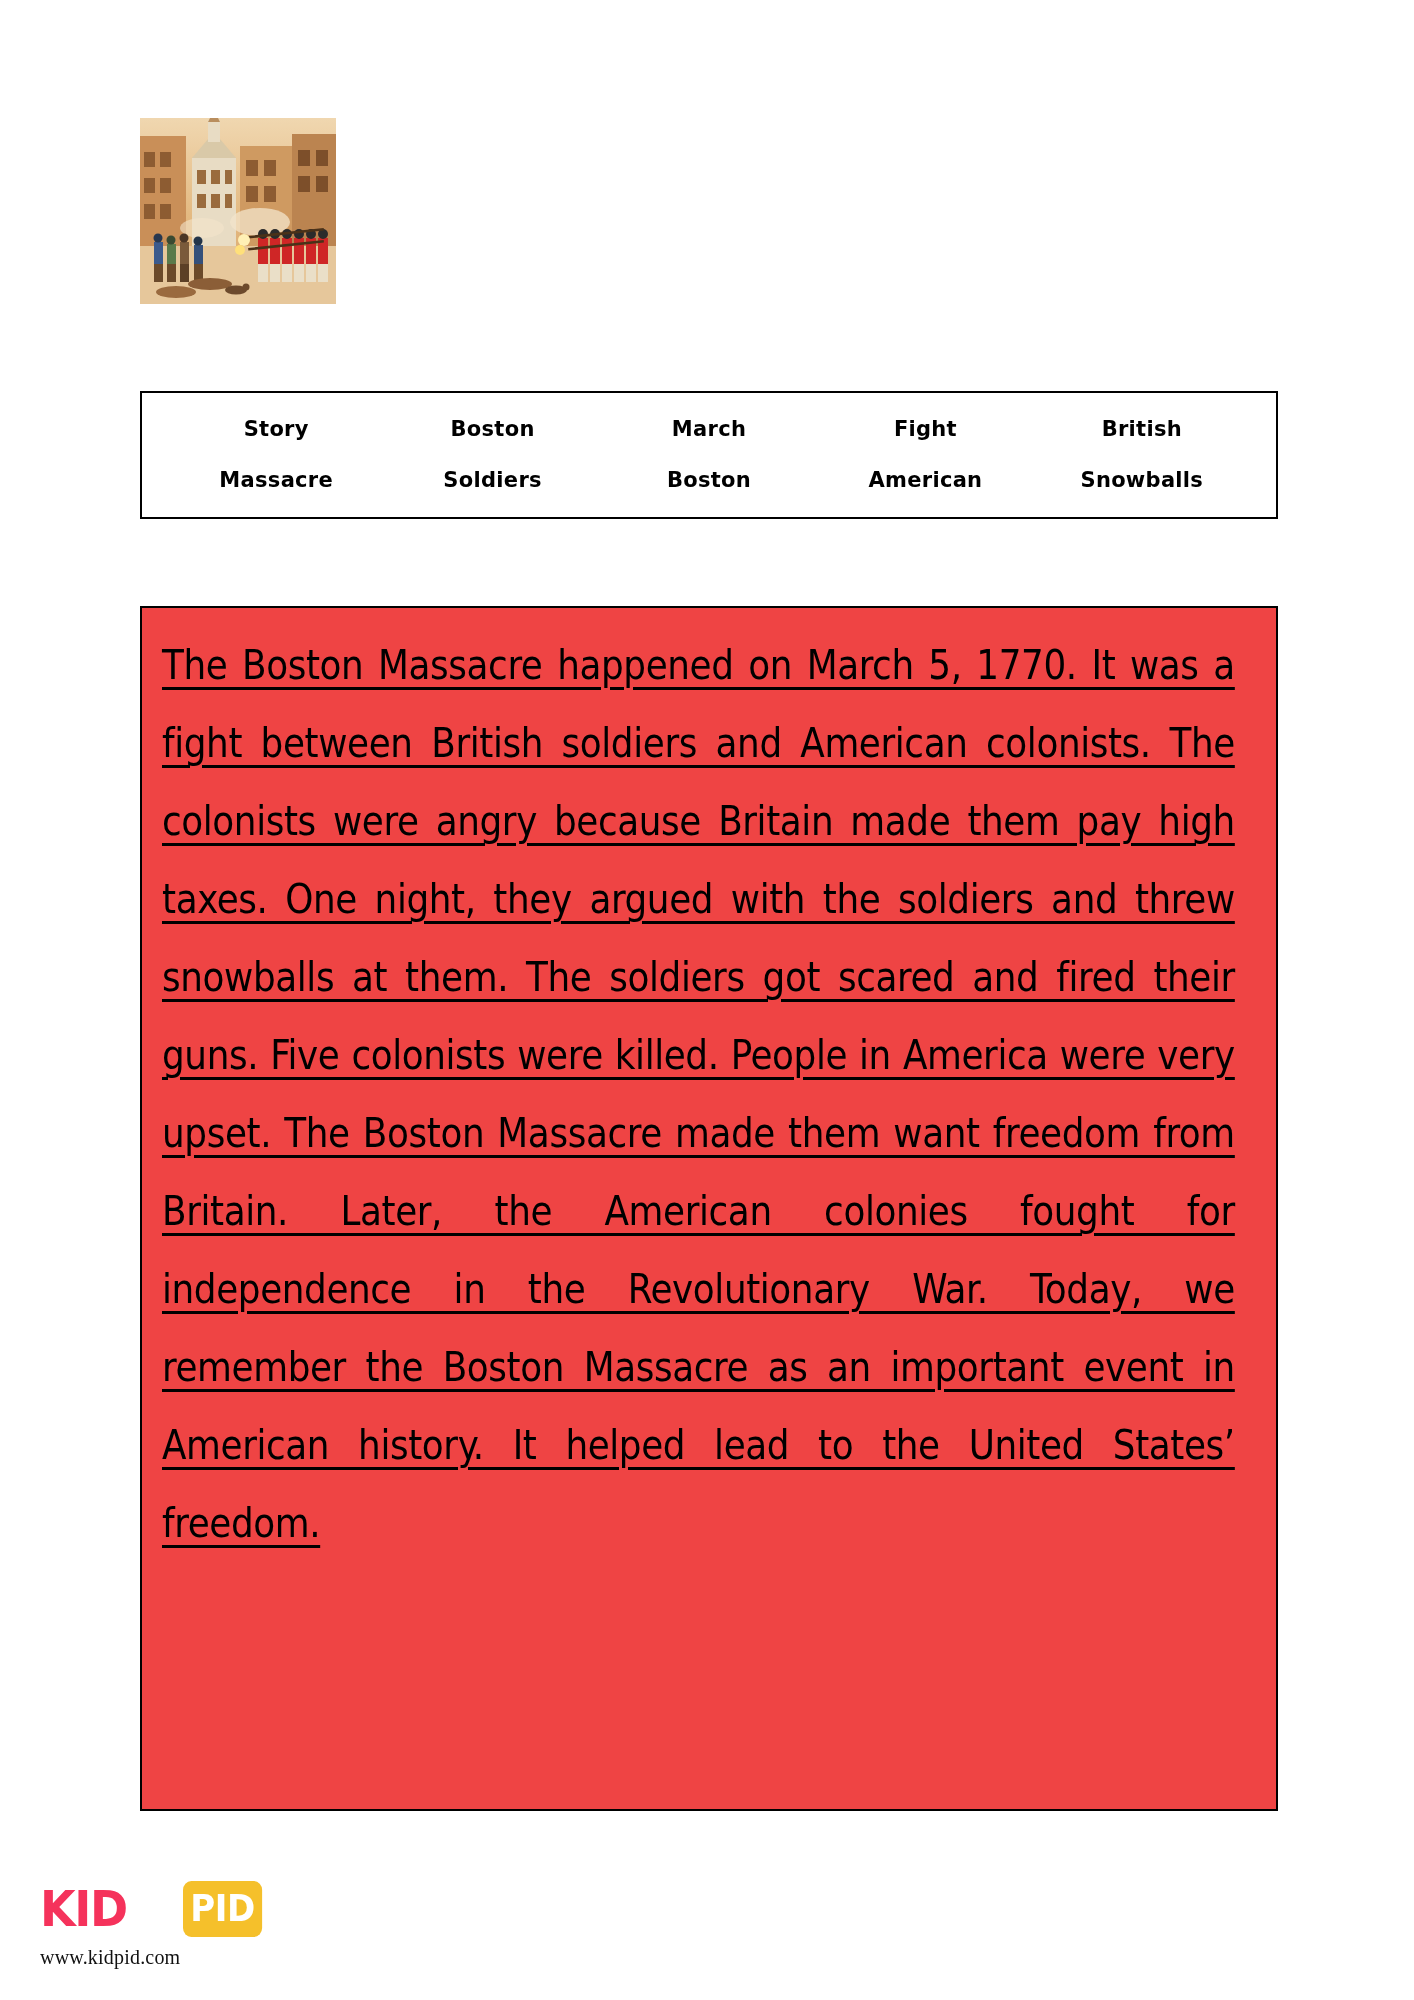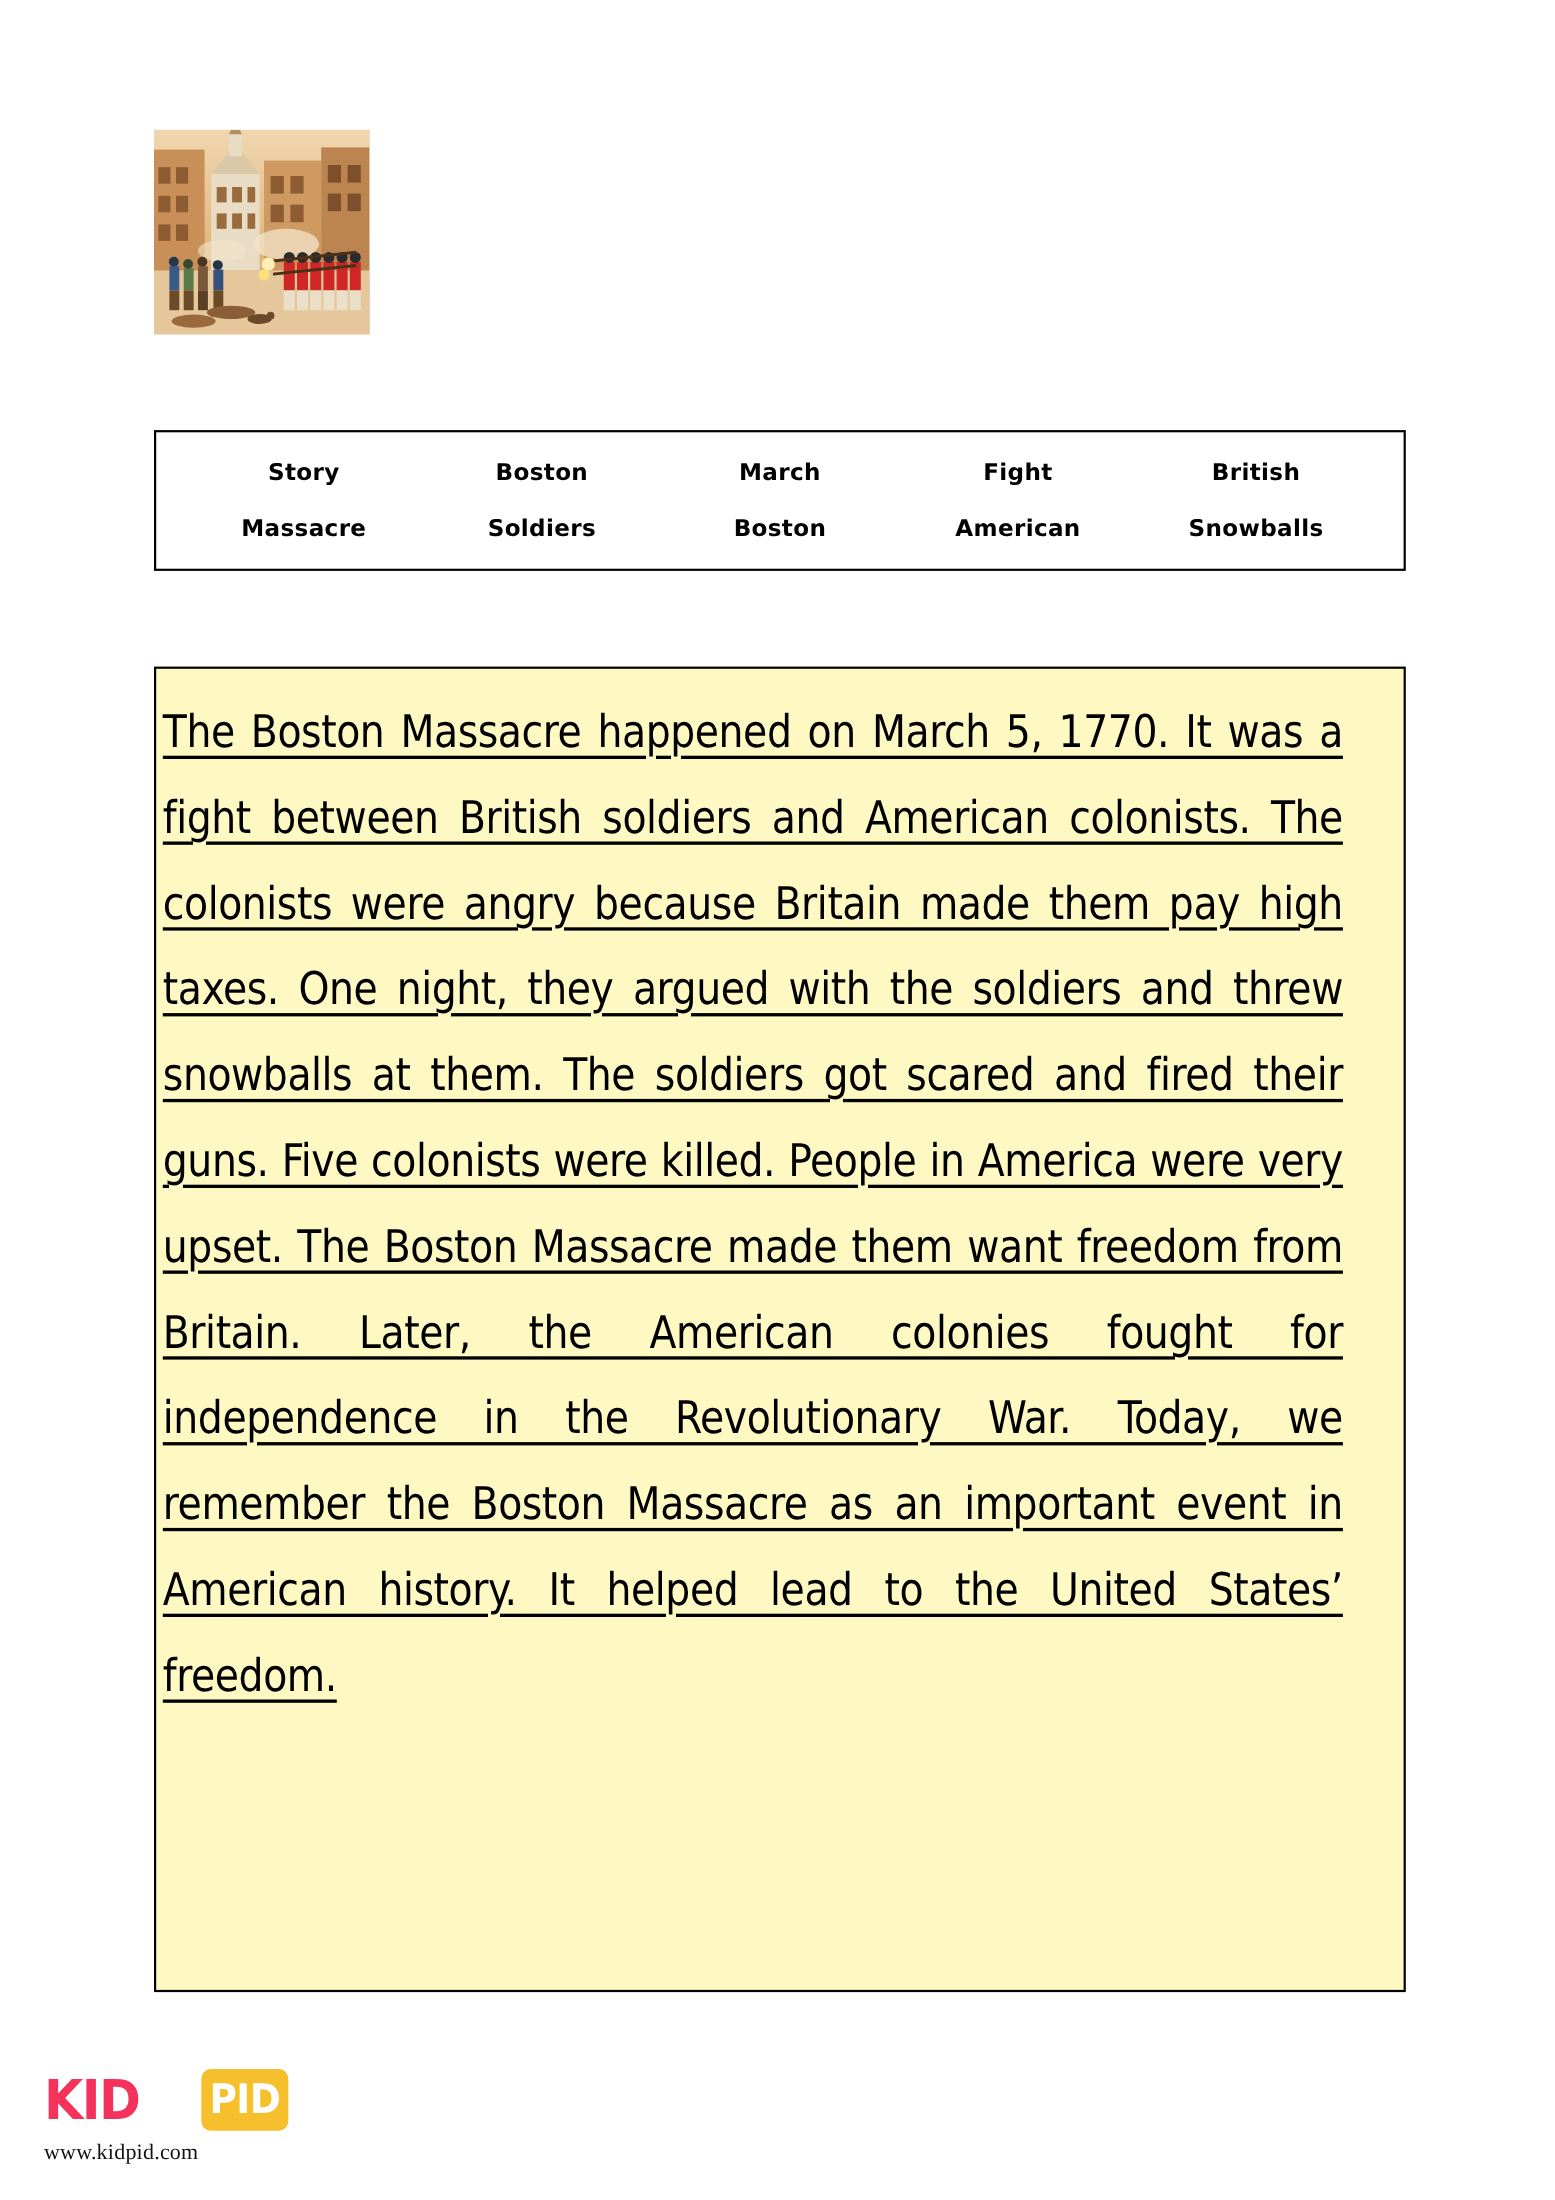--- a/index.html
+++ b/index.html
@@ -104,22 +104,22 @@
   }
 
   
   .answer-box {
     position: absolute;
     left: 140px;
     top: 606px;
     width: 1138px;
     height: 1205px;
     border: 2.5px solid #000;
-    background: #fef9c3;
-    padding: 18px 18px 10px 6px;
+    background: #ef4444;
+    padding: 18px 18px 10px 20px;
   }
 
   .answer-text {
     font-family: "DejaVu Sans Condensed", "DejaVu Sans", sans-serif;
     font-size: 41px;
     line-height: 78px;
     color: #000;
     text-align: justify;
     text-align-last: left;
     letter-spacing: -0.4px;

